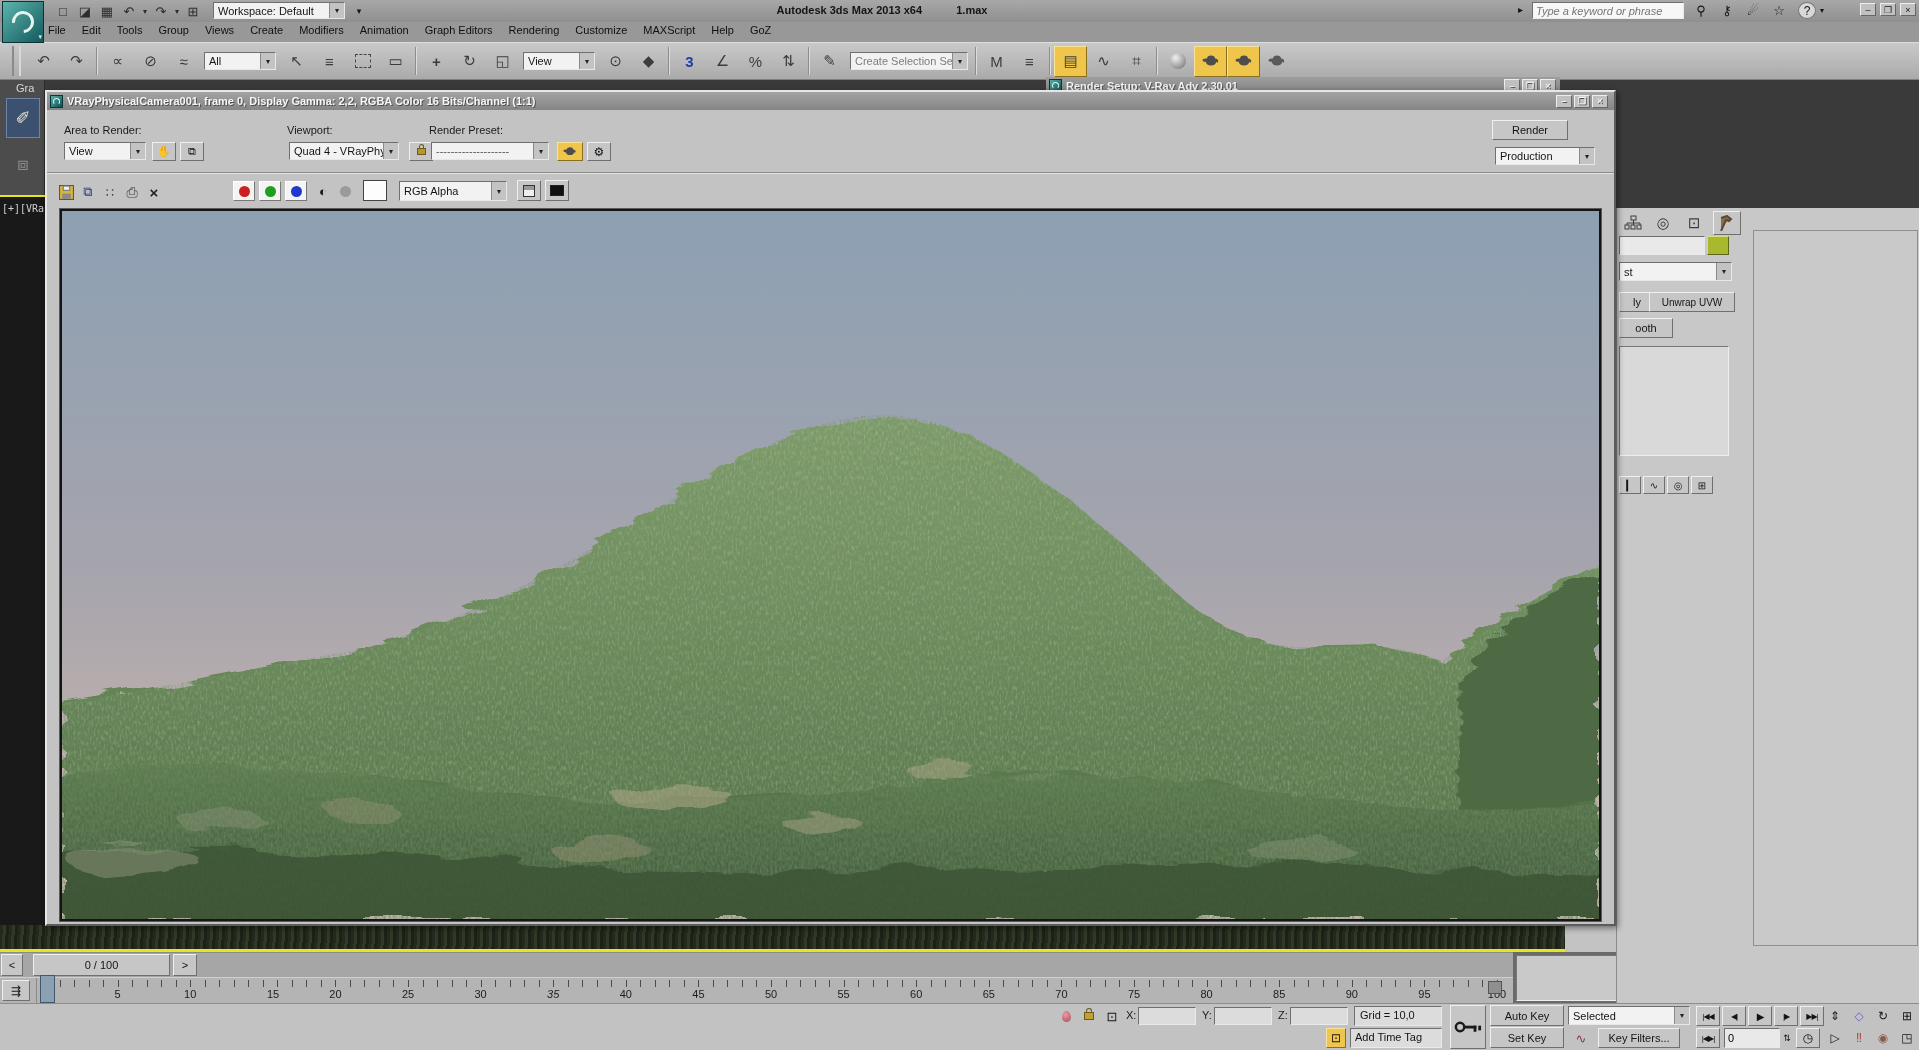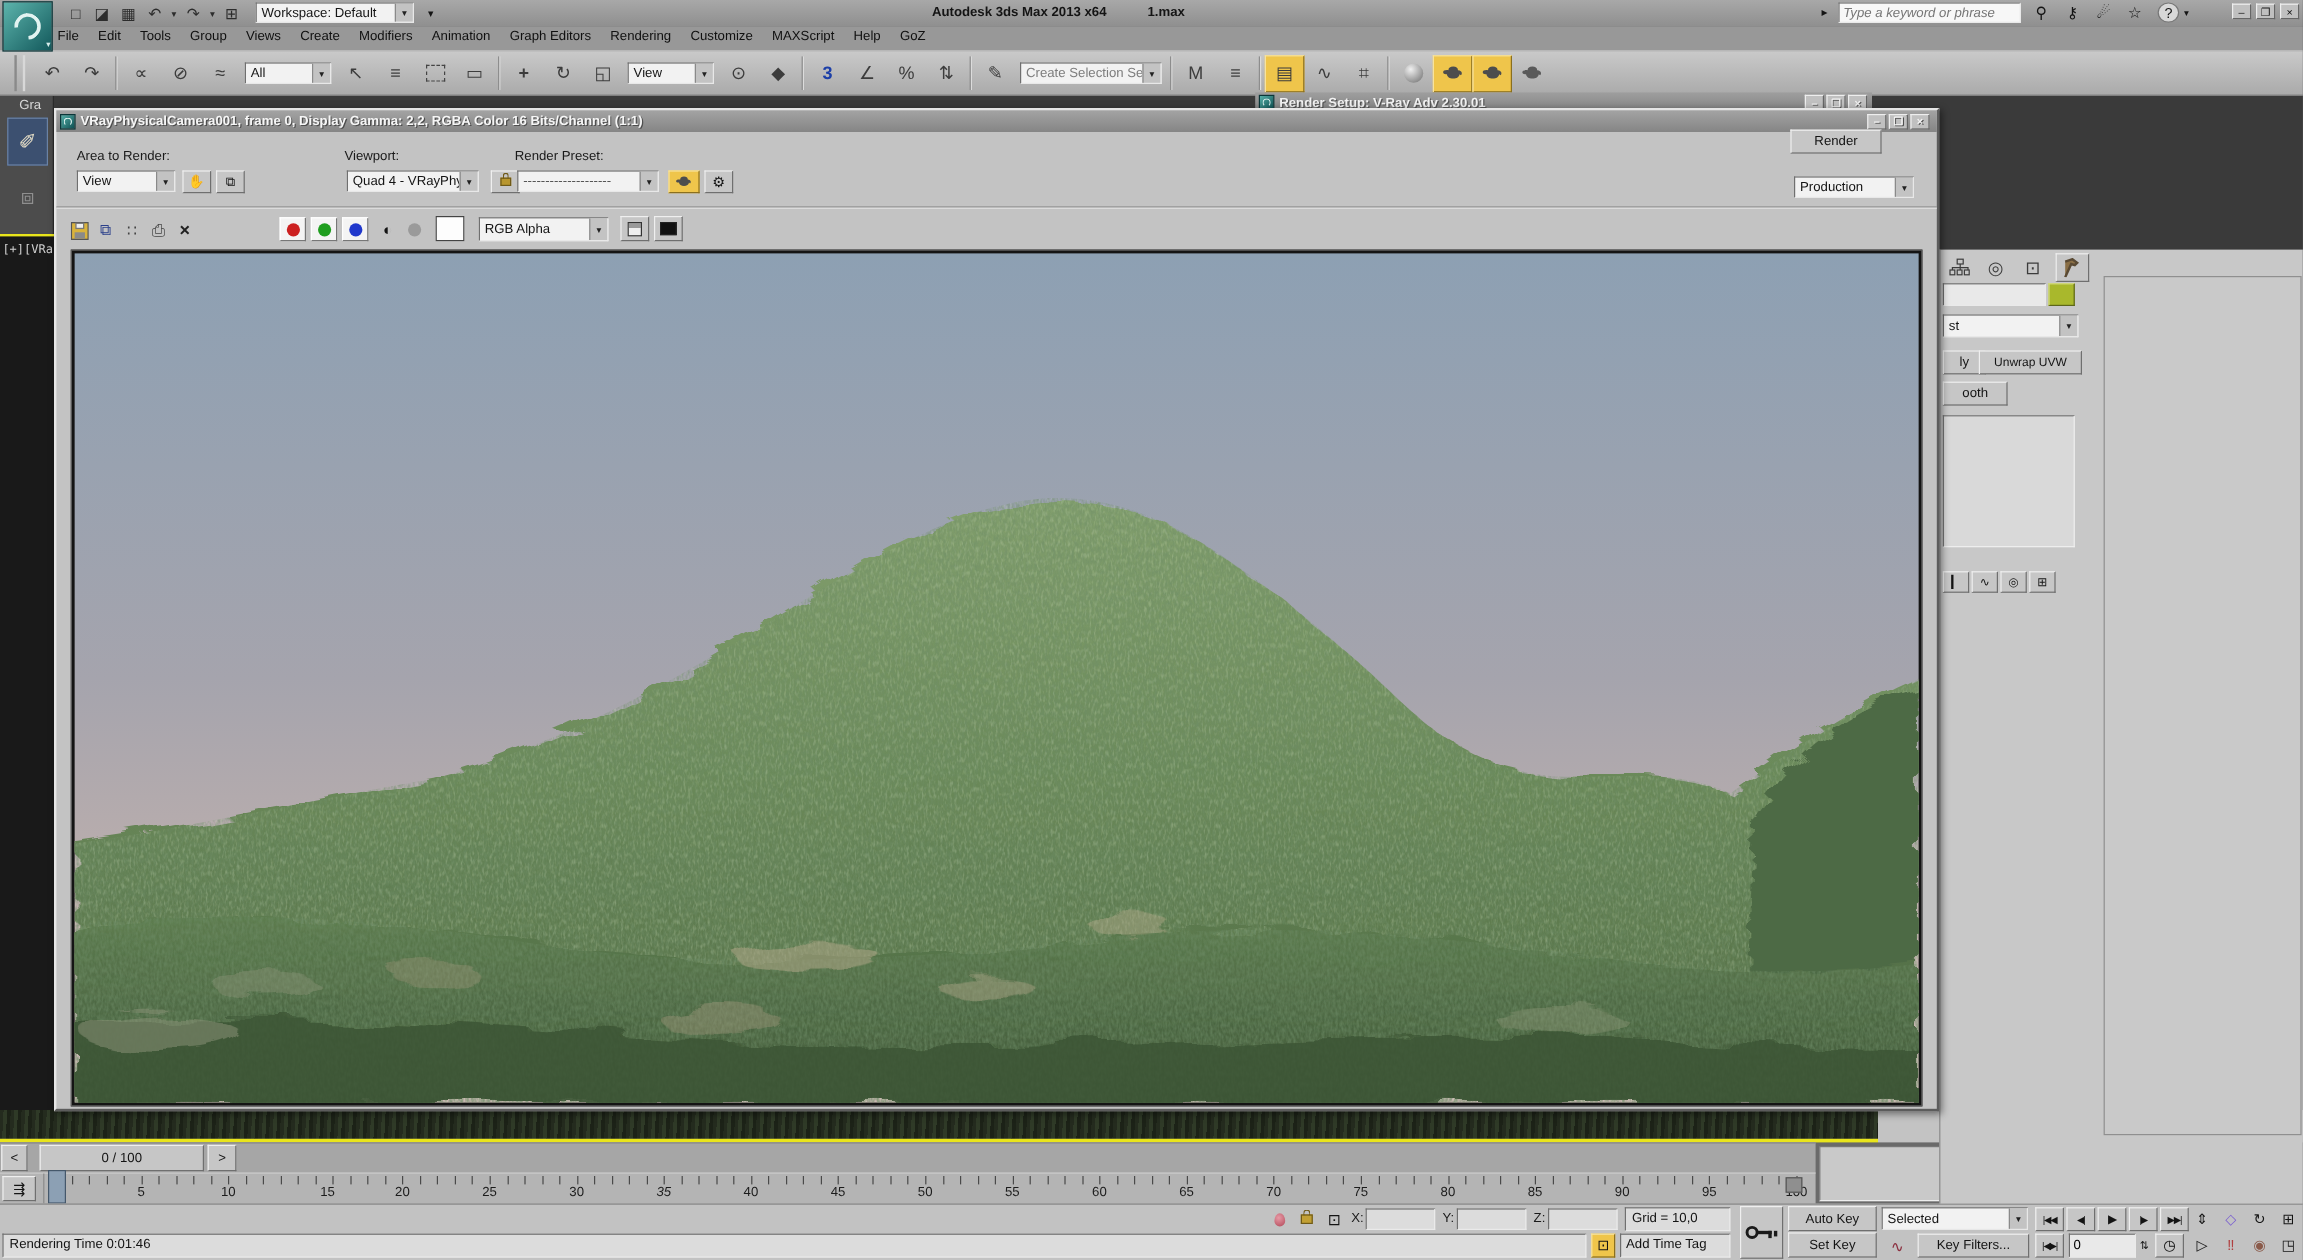--- a/index.html
+++ b/index.html
@@ -273,21 +273,21 @@
     <span class="ddt" style="color:#555">--------------------</span>
     <span class="dda">▾</span>
   </div>
   <span class="abs raised g ylw" style="left:510px;top:50px;width:26px;height:19px">
     <svg width="16" height="11" viewBox="0 0 20 14">
         <path fill="#4d4d4d" d="M6 4.5c0-2 1.6-3 4-3s4 1 4 3c1.9.2 3.2 1.1 3.2 2.5 0 .7-.3 1.3-.8 1.7l-1.1-.9C15 9.9 13 11.5 10 11.5S5 9.9 4.7 7.8C3 8.1 1.6 7.4 1.6 6.2c0-1.2 1.5-2 4.4-1.7z"></path>
       </svg>
   </span>
   <span class="abs raised g" style="left:540px;top:50px;width:24px;height:19px;font-size:12px">⚙</span>
 
-  <span class="abs raised g" style="left:1445px;top:16px;width:76px;height:20px">Render</span>
+  <span class="abs raised g" style="left:1445px;top:28px;width:76px;height:20px">Render</span>
   <div class="dd abs" style="left:1448px;top:55px;width:100px">
     <span class="ddt">Production</span>
     <span class="dda">▾</span>
   </div>
 
   <div class="abs groove" style="left:0;top:80px;width:1567px;height:2px"></div>
 
   <span class="abs g" style="left:8px;top:90px;width:22px;height:20px">
     <svg width="15" height="15" viewBox="0 0 14 14">
         <rect x="0.5" y="0.5" width="13" height="13" fill="#d9b33c" stroke="#555"></rect>
@@ -545,44 +545,41 @@
   <span class="abs lab" style="left:1126px;top:5px">X:</span>
   <div class="abs fld" style="left:1138px;top:3px;width:58px;height:18px"><input value="" style=""></div>
   <span class="abs lab" style="left:1202px;top:5px">Y:</span>
   <div class="abs fld" style="left:1214px;top:3px;width:58px;height:18px"><input value="" style=""></div>
   <span class="abs lab" style="left:1278px;top:5px">Z:</span>
   <div class="abs fld" style="left:1290px;top:3px;width:58px;height:18px"><input value="" style=""></div>
   <div class="abs fld" style="left:1354px;top:2px;width:88px;height:20px;padding:2px 5px">
     <span>Grid = 10,0</span>
   </div>
 
-  <div class="abs fld" style="left:2px;top:24px;width:1320px;height:20px;padding:2px 5px">
-    <span>Rendering Time  0:01:46</span>
-  </div>
   <span class="abs raised g ylw" style="left:1326px;top:24px;width:20px;height:20px;font-size:12px">⊡</span>
   <div class="abs fld" style="left:1350px;top:24px;width:92px;height:20px;padding:2px 4px">
     <span>Add Time Tag</span>
   </div>
 
   <span class="abs raised g" style="left:1450px;top:1px;width:36px;height:44px">
     <svg class="keysvg" width="28" height="14" viewBox="0 0 30 14">
       <circle cx="6.5" cy="7" r="4.5" fill="none" stroke="#1a1a1a" stroke-width="2.6"></circle>
       <rect x="11" y="5.6" width="13" height="3" fill="#1a1a1a"></rect>
       <rect x="21" y="5.6" width="3" height="6.5" fill="#1a1a1a"></rect>
       <rect x="26" y="5.6" width="3" height="5" fill="#1a1a1a"></rect>
     </svg>
   </span>
   <span class="abs raised g" style="left:1490px;top:1px;width:74px;height:21px">Auto Key</span>
   <span class="abs raised g" style="left:1490px;top:23px;width:74px;height:21px">Set Key</span>
   <div class="dd abs" style="left:1568px;top:2px;width:122px;height:19px">
     <span class="ddt">Selected</span>
     <span class="dda">▾</span>
   </div>
   <span class="abs g" style="left:1568px;top:24px;width:26px;height:20px;font-size:13px;color:#8c3040">∿</span>
-  <span class="abs raised g" style="left:1598px;top:24px;width:93px;height:20px">Key Filters...</span>
+  <span class="abs raised g" style="left:1598px;top:24px;width:82px;height:20px">Key Filters...</span>
 
   <div class="abs" style="left:1696px;top:2px;display:flex">
     <span class="pbtn">|◀◀</span>
     <span class="pbtn">◀|</span>
     <span class="pbtn" style="font-size:10px">▶</span>
     <span class="pbtn">|▶</span>
     <span class="pbtn">▶▶|</span>
   </div>
   <span class="abs pbtn" style="left:1696px;top:24px">|◀▶|</span>
   <div class="abs fld" style="left:1724px;top:24px;width:56px;height:20px;background:#e9e9e9">

